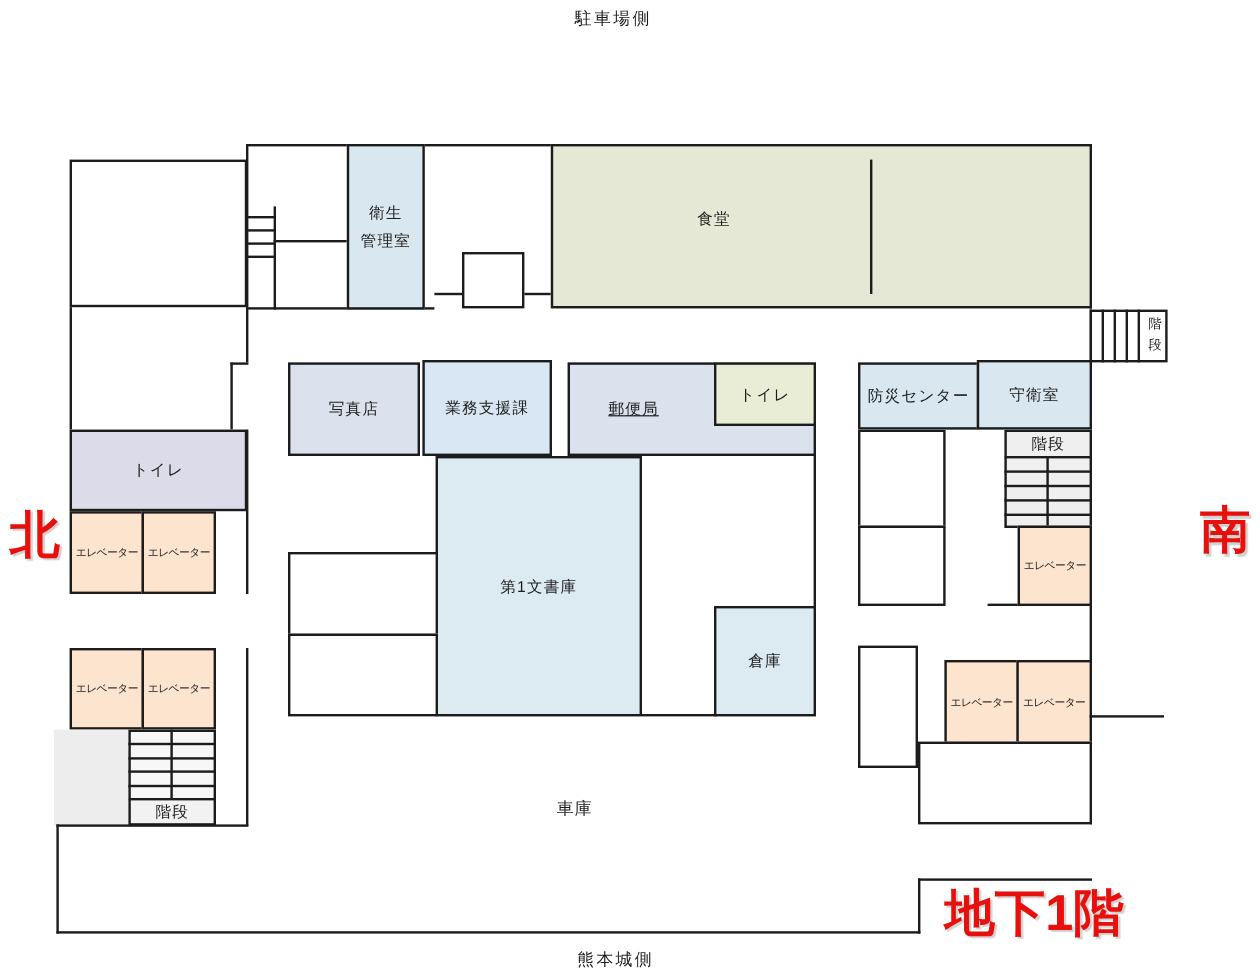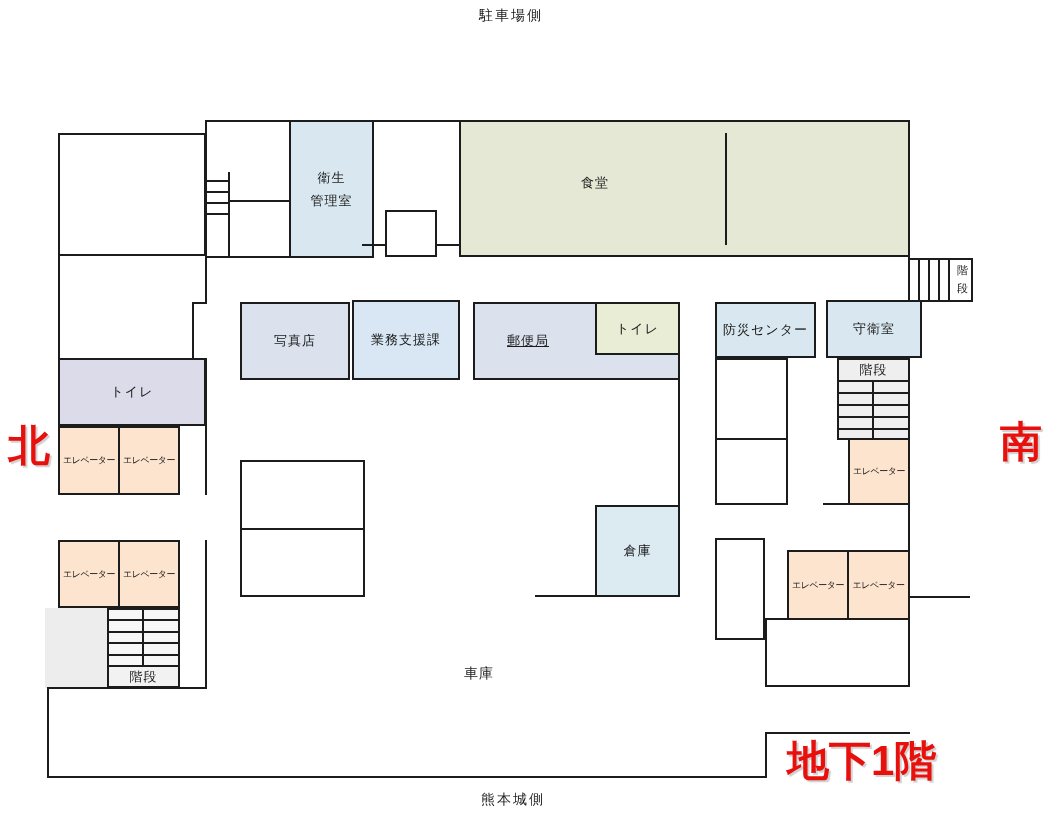--- a/index.html
+++ b/index.html
@@ -61,21 +61,21 @@
   <div class="wl" style="left:908px;top:120px;width:2px;height:567px;"></div>
   <div class="wl" style="left:205px;top:256px;width:157px;height:2px;"></div>
 
   <div class="wl" style="left:205px;top:180px;width:24px;height:2px;"></div>
   <div class="wl" style="left:205px;top:191px;width:24px;height:2px;"></div>
   <div class="wl" style="left:205px;top:202px;width:24px;height:2px;"></div>
   <div class="wl" style="left:205px;top:213px;width:24px;height:2px;"></div>
   <div class="wl" style="left:228px;top:172px;width:2px;height:86px;"></div>
   <div class="wl" style="left:228px;top:200px;width:61px;height:2px;"></div>
 
-  <div class="room c-blue" style="left:289px;top:120px;width:85px;height:138px;">
+  <div class="room c-blue" style="left:289px;top:120px;width:65px;height:138px;">
     <div class="two-line">
       <div>衛生</div>
       <div>管理室</div>
     </div>
   </div>
 
   <div class="wl" style="left:362px;top:244px;width:97px;height:2px;"></div>
   <div class="room c-white" style="left:385px;top:210px;width:52px;height:47px;"></div>
 
   <div class="room c-olive" style="left:459px;top:120px;width:451px;height:137px;">
@@ -100,21 +100,21 @@
   <div class="room c-bluegray" style="left:473px;top:302px;width:207px;height:78px;">
     <span class="postlabel">郵便局</span>
   </div>
   <div class="room c-yellow" style="left:595px;top:302px;width:85px;height:53px;">
     <span>トイレ</span>
   </div>
 
   <div class="room c-blue" style="left:715px;top:302px;width:101px;height:56px;">
     <span>防災センター</span>
   </div>
-  <div class="room c-blue" style="left:814px;top:300px;width:96px;height:58px;margin-left:12px;">
+  <div class="room c-blue" style="left:814px;top:300px;width:96px;height:58px;">
     <span>守衛室</span>
   </div>
 
   <div class="room c-gray stairlabel" style="left:837px;top:358px;width:73px;height:24px;">
     <span>階段</span>
   </div>
   <div class="room c-gray" style="left:837px;top:380px;width:73px;height:60px;"></div>
   <div class="wl" style="left:837px;top:392px;width:73px;height:2px;"></div>
   <div class="wl" style="left:837px;top:404px;width:73px;height:2px;"></div>
   <div class="wl" style="left:837px;top:416px;width:73px;height:2px;"></div>
@@ -132,20 +132,23 @@
 
   <div class="room c-peach ev" style="left:787px;top:550px;width:62px;height:70px;">
     <span>エレベーター</span>
   </div>
   <div class="room c-peach ev" style="left:847px;top:550px;width:63px;height:70px;">
     <span>エレベーター</span>
   </div>
   <div class="room c-white" style="left:765px;top:618px;width:145px;height:69px;"></div>
   <div class="wl" style="left:908px;top:596px;width:62px;height:2px;"></div>
 
+  <div class="room c-paleblue" style="left:363px;top:380px;width:172px;height:217px;">
+    <span>第1文書庫</span>
+  </div>
   <div class="room c-white" style="left:240px;top:460px;width:125px;height:70px;"></div>
   <div class="room c-white" style="left:240px;top:528px;width:125px;height:69px;"></div>
   <div class="room c-paleblue" style="left:595px;top:505px;width:85px;height:92px;align-items:center;">
     <span>倉庫</span>
   </div>
   <div class="wl" style="left:678px;top:380px;width:2px;height:125px;"></div>
   <div class="wl" style="left:535px;top:595px;width:62px;height:2px;"></div>
 
   <div class="room c-lavender" style="left:58px;top:358px;width:148px;height:68px;">
     <span>トイレ</span>

